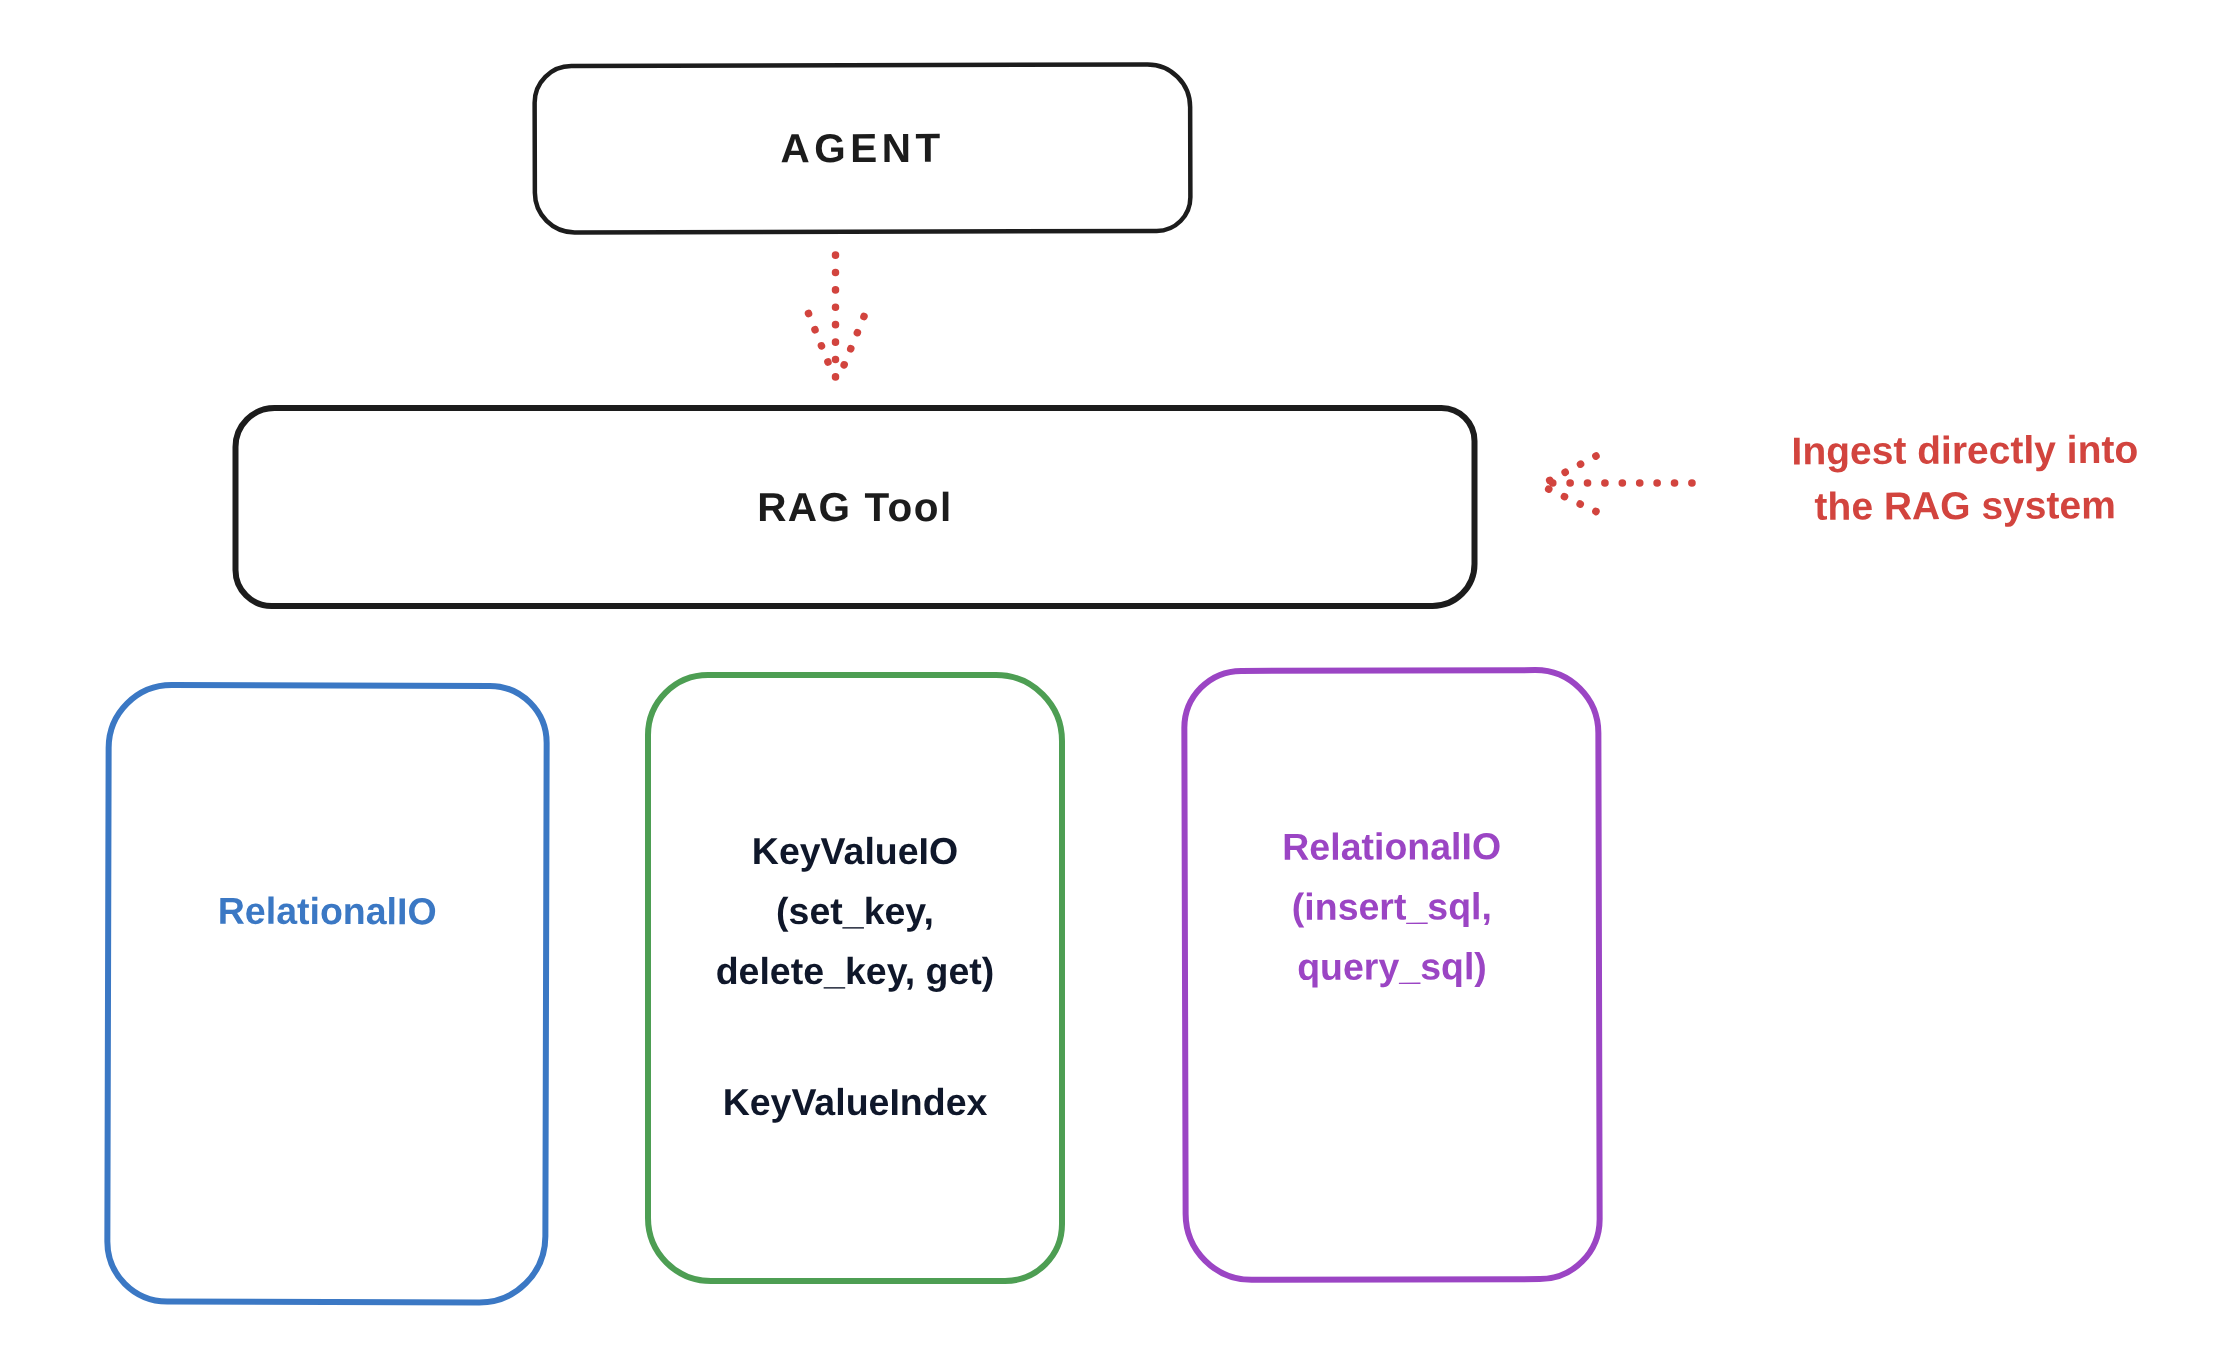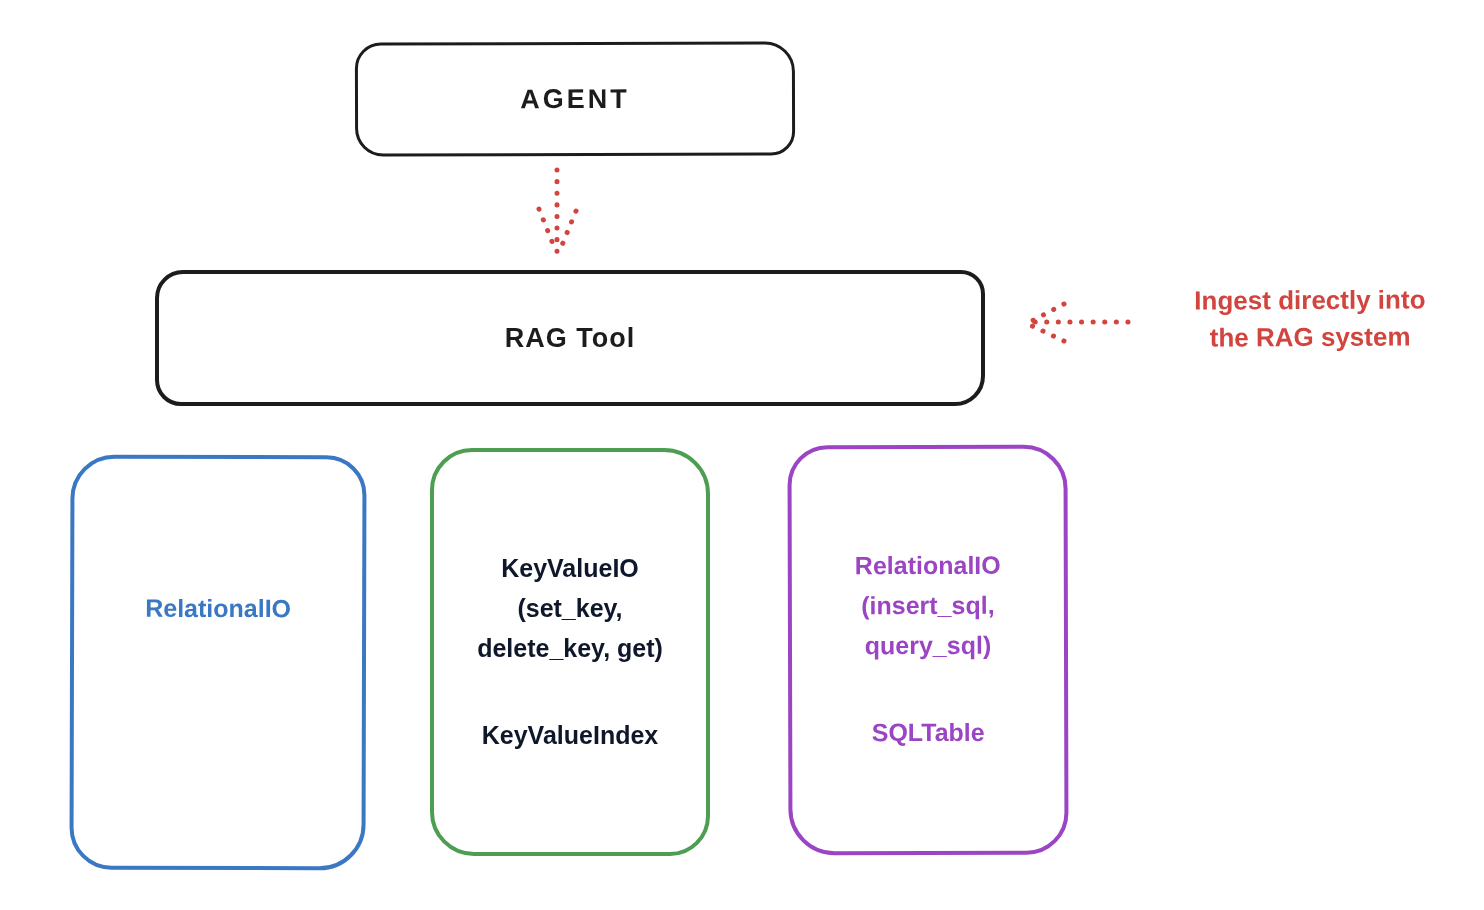--- a/index.html
+++ b/index.html
@@ -139,16 +139,15 @@
     <div class="store-title">KeyValueIO
 (set_key,
 delete_key, get)</div>
     <div class="store-index">KeyValueIndex</div>
   </div>
 
   <div class="store store-relational" style="border-color: rgb(155, 69, 196); color: rgb(155, 69, 196);">
     <div class="store-title">RelationalIO
 (insert_sql,
 query_sql)</div>
-    <div class="store-index">SQLTable</div>
   </div>
 
 </div>
 
 </body></html>

